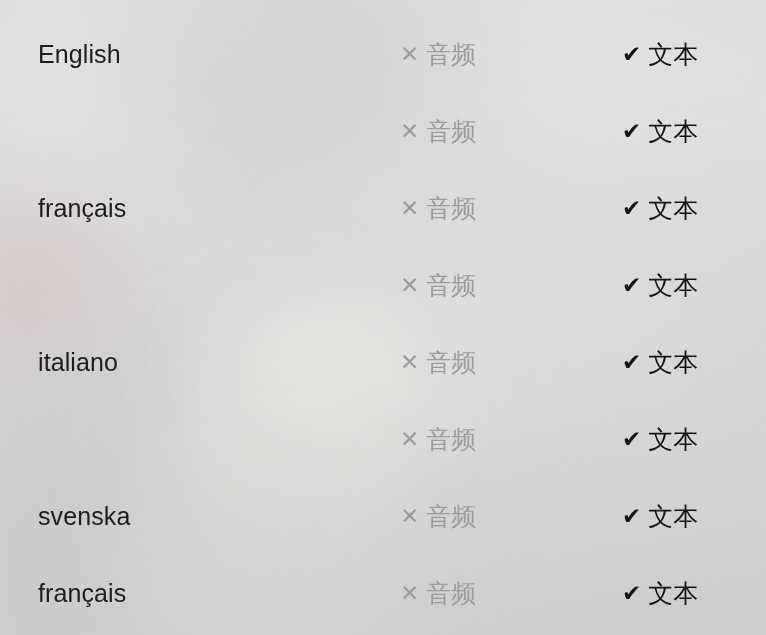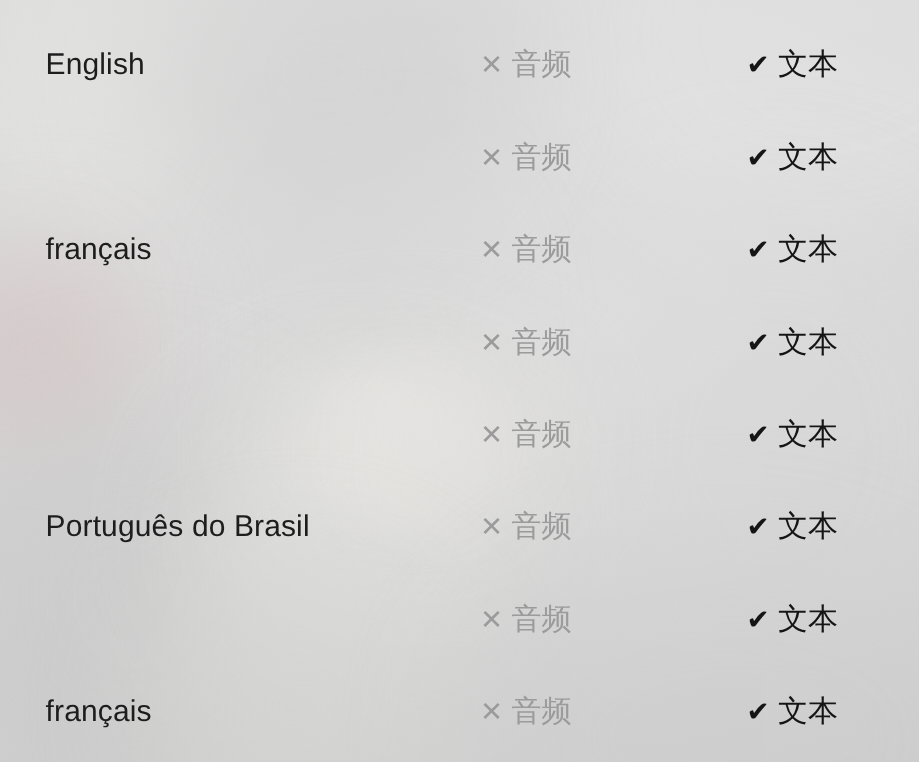--- a/index.html
+++ b/index.html
@@ -256,43 +256,44 @@
         <span class="cap-mark">✕</span>
         <span class="cap-label">音频</span>
       </div>
       <div class="cap cap-text">
         <span class="cap-mark">✔</span>
         <span class="cap-label">文本</span>
       </div>
     </div>
 
     <div class="lang-row">
-      <div class="cap cap-audio">
-        <span class="cap-mark">✕</span>
-        <span class="cap-label">音频</span>
-      </div>
-      <div class="cap cap-text">
-        <span class="cap-mark">✔</span>
-        <span class="cap-label">文本</span>
-      </div>
-    </div>
-
-    <div class="lang-row">
-      <div class="lang-name">Português do Brasil</div>
-      <div class="cap cap-audio">
-        <span class="cap-mark">✕</span>
-        <span class="cap-label">音频</span>
-      </div>
-      <div class="cap cap-text">
-        <span class="cap-mark">✔</span>
-        <span class="cap-label">文本</span>
-      </div>
-    </div>
-
-    <div class="lang-row">
+      <div class="lang-name">italiano</div>
+      <div class="cap cap-audio">
+        <span class="cap-mark">✕</span>
+        <span class="cap-label">音频</span>
+      </div>
+      <div class="cap cap-text">
+        <span class="cap-mark">✔</span>
+        <span class="cap-label">文本</span>
+      </div>
+    </div>
+
+    <div class="lang-row">
+      <div class="cap cap-audio">
+        <span class="cap-mark">✕</span>
+        <span class="cap-label">音频</span>
+      </div>
+      <div class="cap cap-text">
+        <span class="cap-mark">✔</span>
+        <span class="cap-label">文本</span>
+      </div>
+    </div>
+
+    <div class="lang-row">
+      <div class="lang-name">svenska</div>
       <div class="cap cap-audio">
         <span class="cap-mark">✕</span>
         <span class="cap-label">音频</span>
       </div>
       <div class="cap cap-text">
         <span class="cap-mark">✔</span>
         <span class="cap-label">文本</span>
       </div>
     </div>
 

